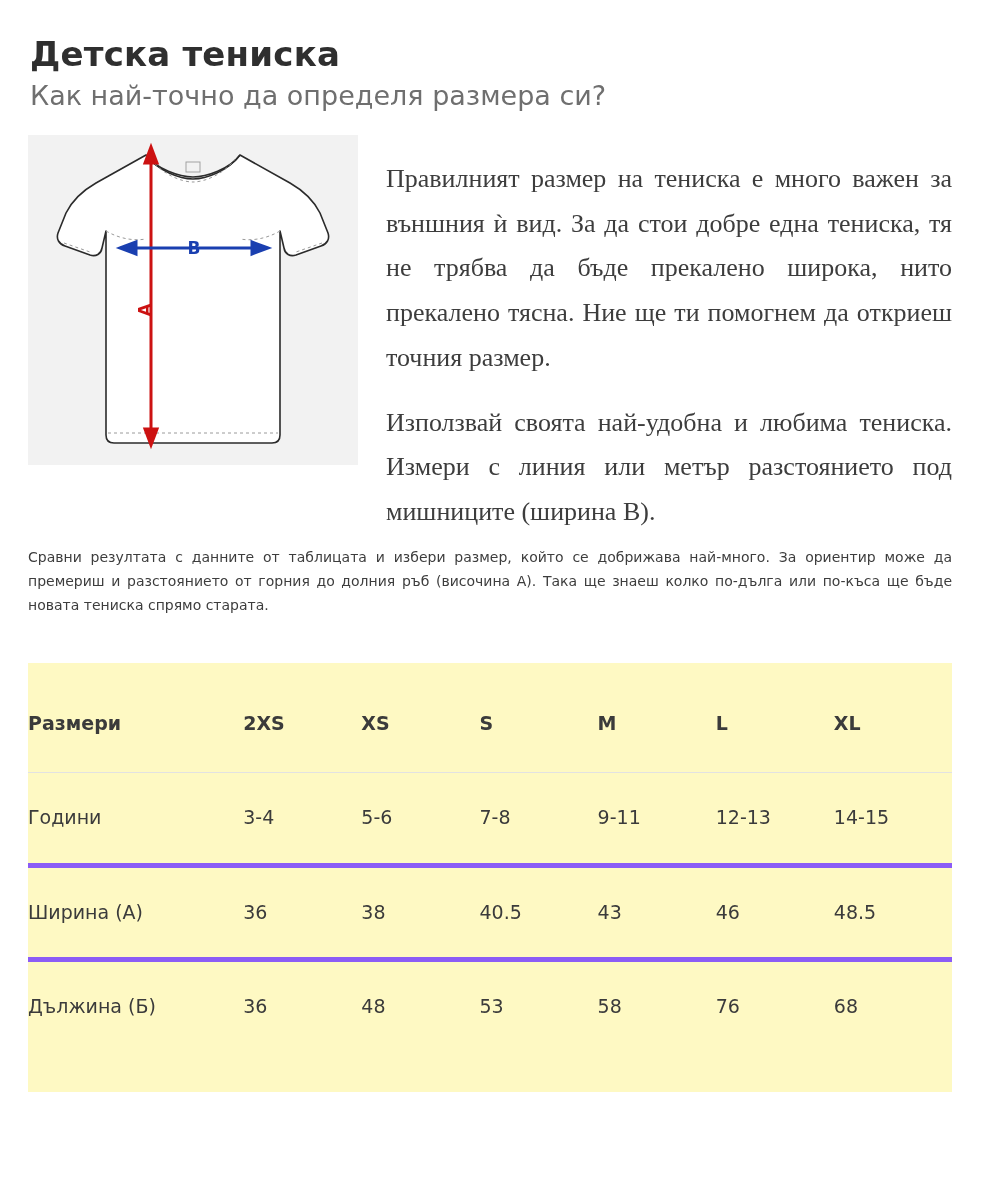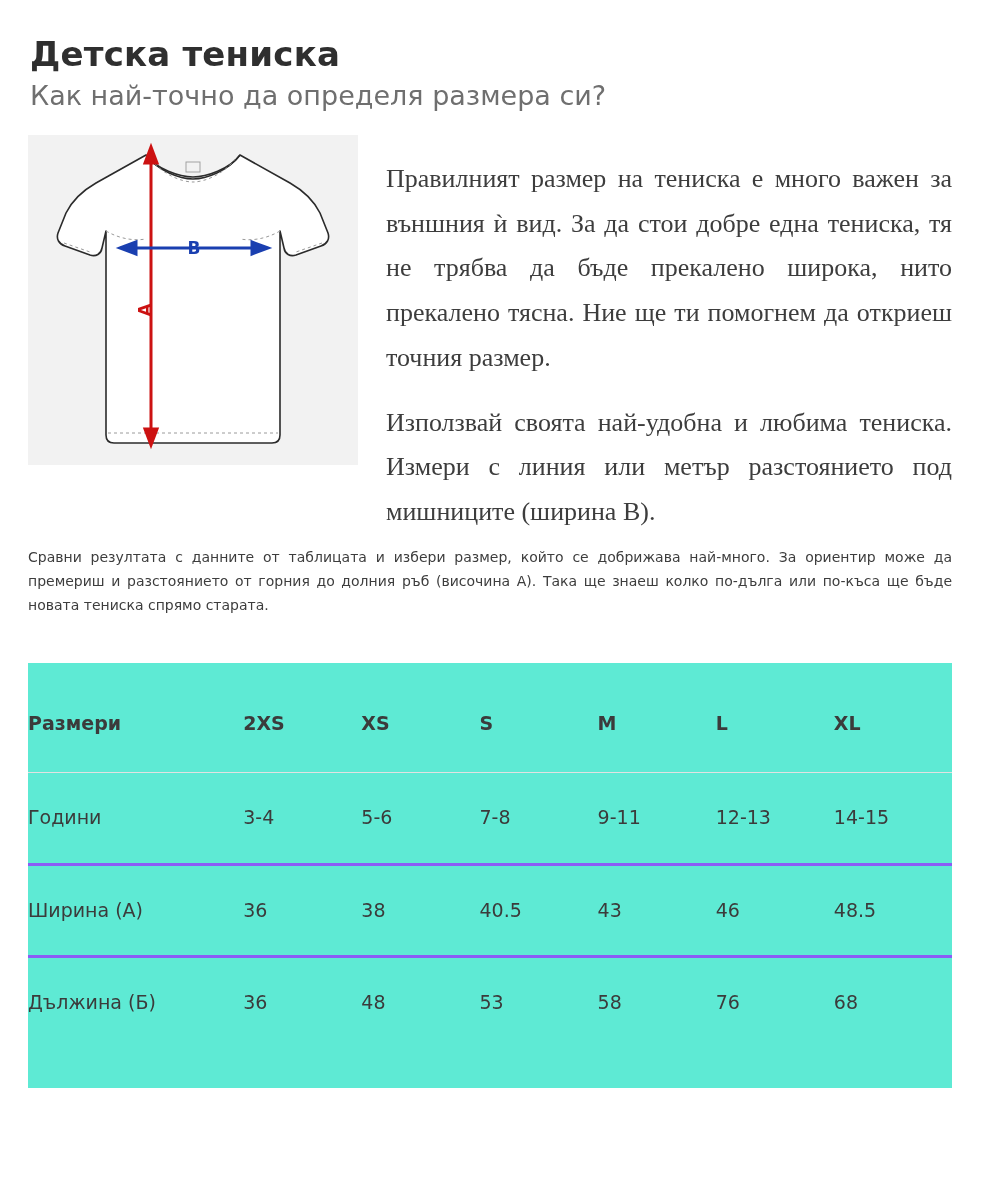--- a/index.html
+++ b/index.html
@@ -65,21 +65,21 @@
   .body-text {
     font-size: 14px;
     line-height: 1.72;
     text-align: justify;
     color: #3d3d3d;
     margin: 10px 0 0 0;
   }
 
   .table-wrap {
     margin-top: 46px;
-    background: #5eead4;
+    background: #fef9c3;
     padding: 0 0 40px 0;
   }
   table.size-table {
     width: 100%;
     border-collapse: collapse;
     table-layout: fixed;
   }
   table.size-table th,
   table.size-table td {
     text-align: left;
@@ -90,21 +90,21 @@
     color: #3b3b3b;
   }
   table.size-table thead th {
     font-weight: bold;
     padding-top: 46px;
     padding-bottom: 34px;
     border-bottom: 1px solid #e2e2e2;
   }
   table.size-table tbody td {
     font-weight: normal;
-    border-bottom: 3px solid #8b5cf6;
+    border-bottom: 5px solid #8b5cf6;
   }
   table.size-table tbody tr:last-child td {
     border-bottom: none;
     margin-left: 8px;
   }
   table.size-table col.c-label { width: 215px; }
   table.size-table col.c-val   { width: 118px; }
   .cell-pad-left { padding-left: 42px; }
 </style>
 </head>

